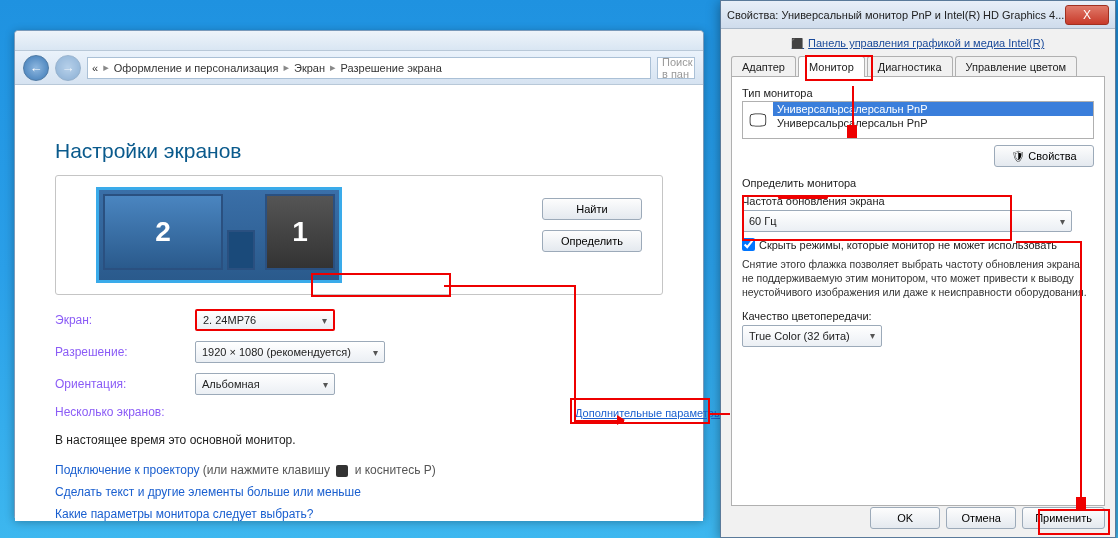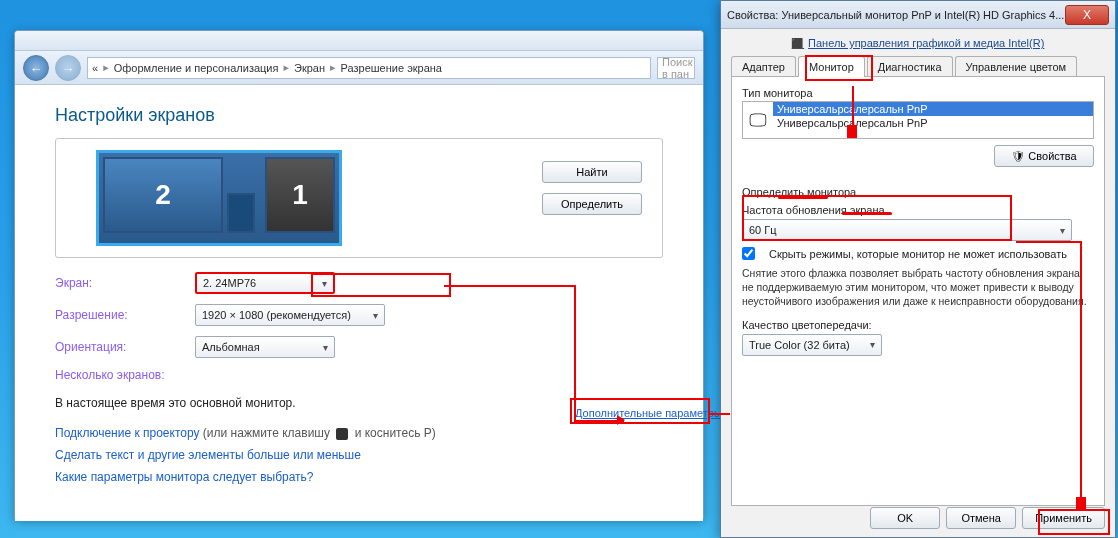--- a/index.html
+++ b/index.html
@@ -27,21 +27,21 @@
   color: #fff; font-size: 13px;
 }
 .nav-btn.fwd { opacity: .5; }
 .breadcrumb {
   flex: 1; height: 22px; background: #fff; border: 1px solid #aac0d6;
   display: flex; align-items: center; padding: 0 4px; font-size: 11px; color: #333;
 }
 .breadcrumb .sep { color: #888; margin: 0 5px; }
 .search-box { width: 38px; height: 22px; background: #fff; border: 1px solid #aac0d6; font-size: 11px; color: #999; padding: 0 4px; display:flex;align-items:center;}
 .main-body { padding: 20px 40px; background: #fff; height: 436px; overflow:hidden;}
-.main-heading { color: #0a5a8c; font-size: 18px; font-weight: 400; margin-bottom: 12px; }
+.main-heading { color: #0a5a8c; font-size: 21px; font-weight: 400; margin-bottom: 12px; margin-top: 34px; }
 .monitor-preview {
   border: 1px solid #c5c5c5; border-radius: 3px; height: 120px;
   display: flex; align-items: center; padding-left: 40px; gap: 0;
   background: #fff; position: relative;
 }
 .monitor-group { display:flex; align-items:flex-end; gap:4px; border:3px solid #3aabea; padding:4px 4px 10px 4px; background:linear-gradient(#3a6fa8,#2a5a8c); position:relative;}
 .mon {
   display: flex; align-items: center; justify-content: center;
   color: #fff; font-size: 28px; font-weight: bold;
   border: 2px solid #2a5080;
@@ -106,23 +106,23 @@
 }
 .fieldset-label { font-size: 11px; color: #222; margin-bottom: 2px; }
 .monitor-list {
   border: 1px solid #b0b0b0; background: #fff; height: 38px; margin-bottom: 6px;
   display:flex;
 }
 .monitor-list .ico { width:30px; display:flex; align-items:center; justify-content:center; font-size:18px;}
 .monitor-list .items { flex:1; font-size:11px;}
 .monitor-list .row { padding: 1px 4px; }
 .monitor-list .row.sel { background: #3a7edb; color: #fff; }
-.props-btn-row { text-align: right; margin-bottom: 19px; }
+.props-btn-row { text-align: right; margin-bottom: 10px; }
 .group-label { font-size: 11px; margin: 6px 0 3px 0; }
-.checkbox-row { font-size: 11px; margin: 6px 0; display:flex; align-items:center; gap:14px;}
+.checkbox-row { font-size: 11px; margin: 6px 0; display:flex; align-items:center; gap:4px;}
 .checkbox-row input { margin:0;}
 .hint-text { font-size: 10.5px; color: #333; line-height: 1.35; margin-bottom: 10px; }
 .red-strike { position:absolute; background:#e00; height:3px; border-radius:2px;}
 .bottom-buttons {
   position: absolute; bottom: 8px; right: 10px; display: flex; gap: 6px;
 }
 
 
 .arrow { position: absolute; background: #e00; }
 .arrow.h1 { left: 444px; top: 285px; width: 130px; height: 2px; } 

